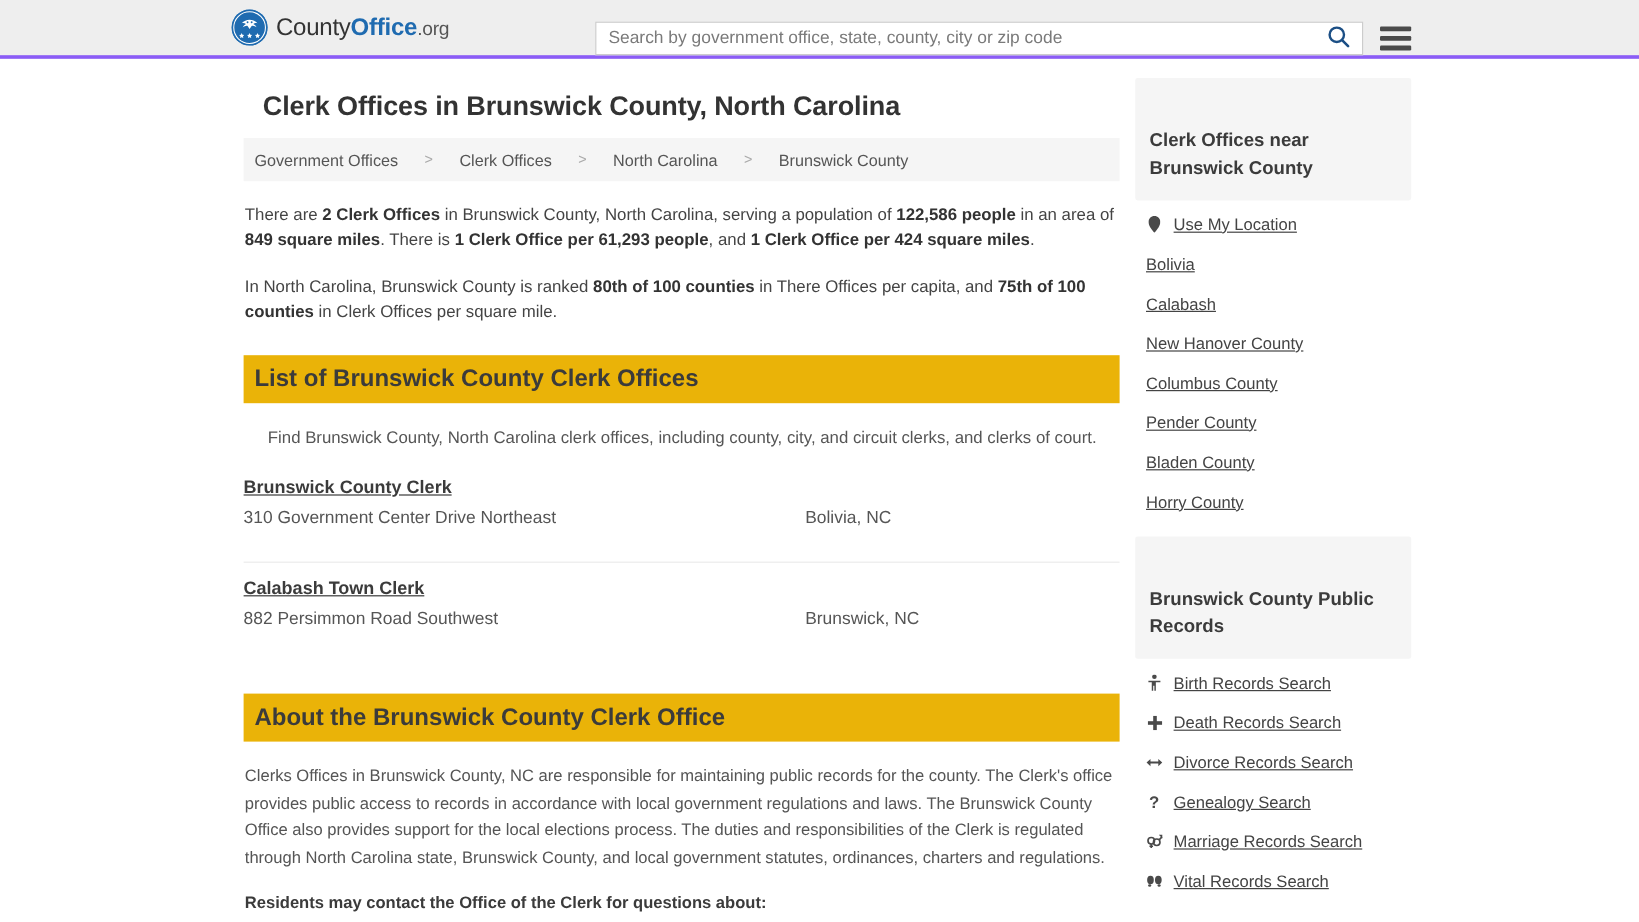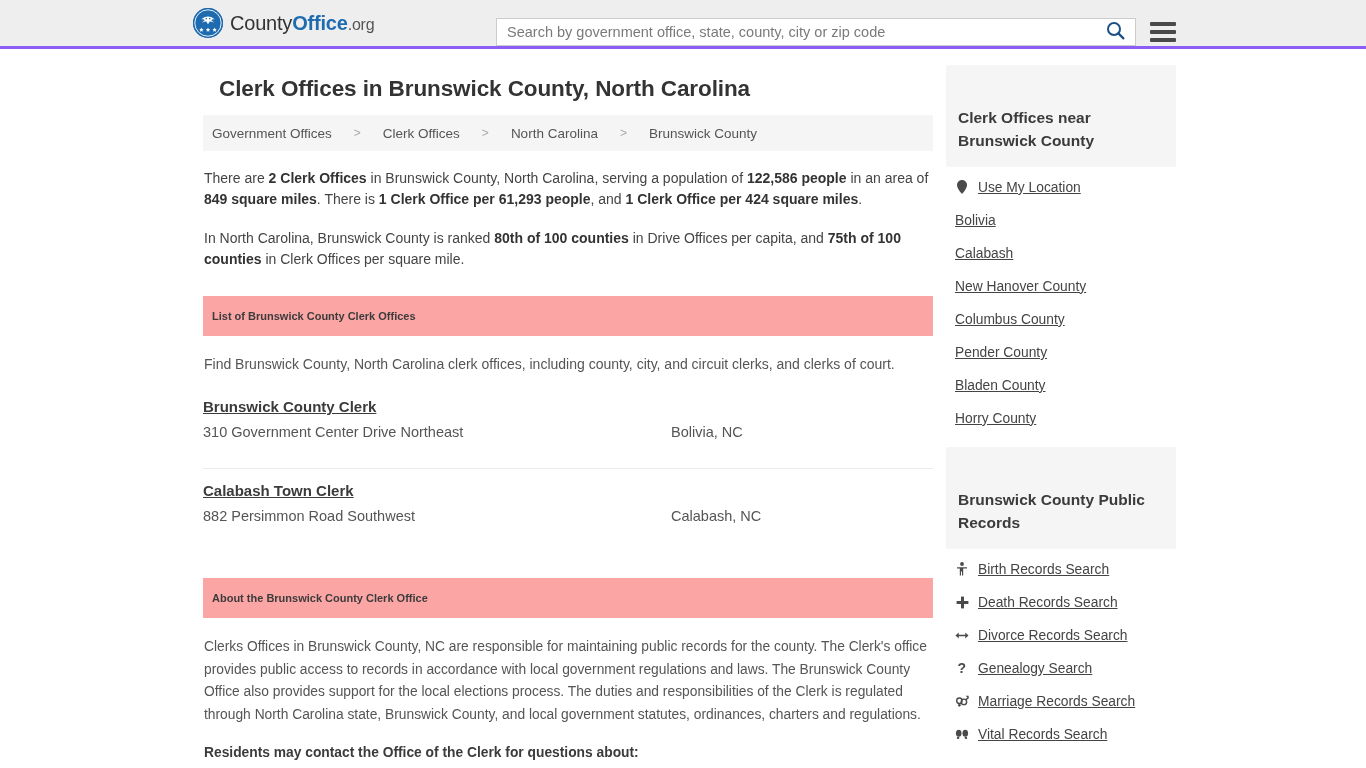--- a/index.html
+++ b/index.html
@@ -141,35 +141,36 @@
   .intro p {
     margin: 17px 0 0 0;
     font-size: 14px;
     line-height: 1.52;
     color: #444444;
   }
   .intro p b { color: #333333; font-weight: bold; }
 
   
   .section-bar {
-    background: #fca5a5;
+    background: #eab308;
     height: 40px;
     display: flex;
     align-items: center;
     padding: 0 9px;
     margin-top: 26px;
-    font-size: 11px;
+    font-size: 20px;
     font-weight: bold;
     color: #3b3b3b;
   }
   .section-desc {
     font-size: 14px;
     color: #555555;
     margin: 18px 0 0 1px;
     line-height: 1.5;
+    text-align: center;
   }
 
   
   .office-list { margin-top: 10px; }
   .office-row {
     padding: 13px 0 28px 0;
     border-bottom: 1px solid #ececec;
   }
   .office-row:last-child { border-bottom: none; }
   .office-name {
@@ -305,39 +306,39 @@
         <span class="sep">&gt;</span>
         <a>Clerk Offices</a>
         <span class="sep">&gt;</span>
         <a>North Carolina</a>
         <span class="sep">&gt;</span>
         <a>Brunswick County</a>
       </nav>
 
       <div class="intro">
         <p><span>There are </span><b>2 Clerk Offices</b><span> in Brunswick County, North Carolina, serving a population of </span><b>122,586 people</b><span> in an area of </span><b>849 square miles</b><span>. There is </span><b>1 Clerk Office per 61,293 people</b><span>, and </span><b>1 Clerk Office per 424 square miles</b><span>.</span></p>
-        <p><span>In North Carolina, Brunswick County is ranked </span><b>80th of 100 counties</b><span> in Drive Offices per capita, and </span><b>75th of 100 counties</b><span> in Clerk Offices per square mile.</span></p>
+        <p><span>In North Carolina, Brunswick County is ranked </span><b>80th of 100 counties</b><span> in There Offices per capita, and </span><b>75th of 100 counties</b><span> in Clerk Offices per square mile.</span></p>
       </div>
 
       <div class="section-bar">List of Brunswick County Clerk Offices</div>
       <div class="section-desc">Find Brunswick County, North Carolina clerk offices, including county, city, and circuit clerks, and clerks of court.</div>
 
       <div class="office-list">
         <div class="office-row">
           <a class="office-name">Brunswick County Clerk</a>
           <div class="office-meta">
             <span class="office-addr">310 Government Center Drive Northeast</span>
             <span class="office-city">Bolivia, NC</span>
           </div>
         </div>
         <div class="office-row">
           <a class="office-name">Calabash Town Clerk</a>
           <div class="office-meta">
             <span class="office-addr">882 Persimmon Road Southwest</span>
-            <span class="office-city">Calabash, NC</span>
+            <span class="office-city">Brunswick, NC</span>
           </div>
         </div>
       </div>
 
       <div class="section-bar">About the Brunswick County Clerk Office</div>
       <div class="about-body">Clerks Offices in Brunswick County, NC are responsible for maintaining public records for the county. The Clerk's office provides public access to records in accordance with local government regulations and laws. The Brunswick County Office also provides support for the local elections process. The duties and responsibilities of the Clerk is regulated through North Carolina state, Brunswick County, and local government statutes, ordinances, charters and regulations.</div>
       <div class="about-sub">Residents may contact the Office of the Clerk for questions about:</div>
       <ul class="about-list">
         <li>Brunswick County public records</li>
 

